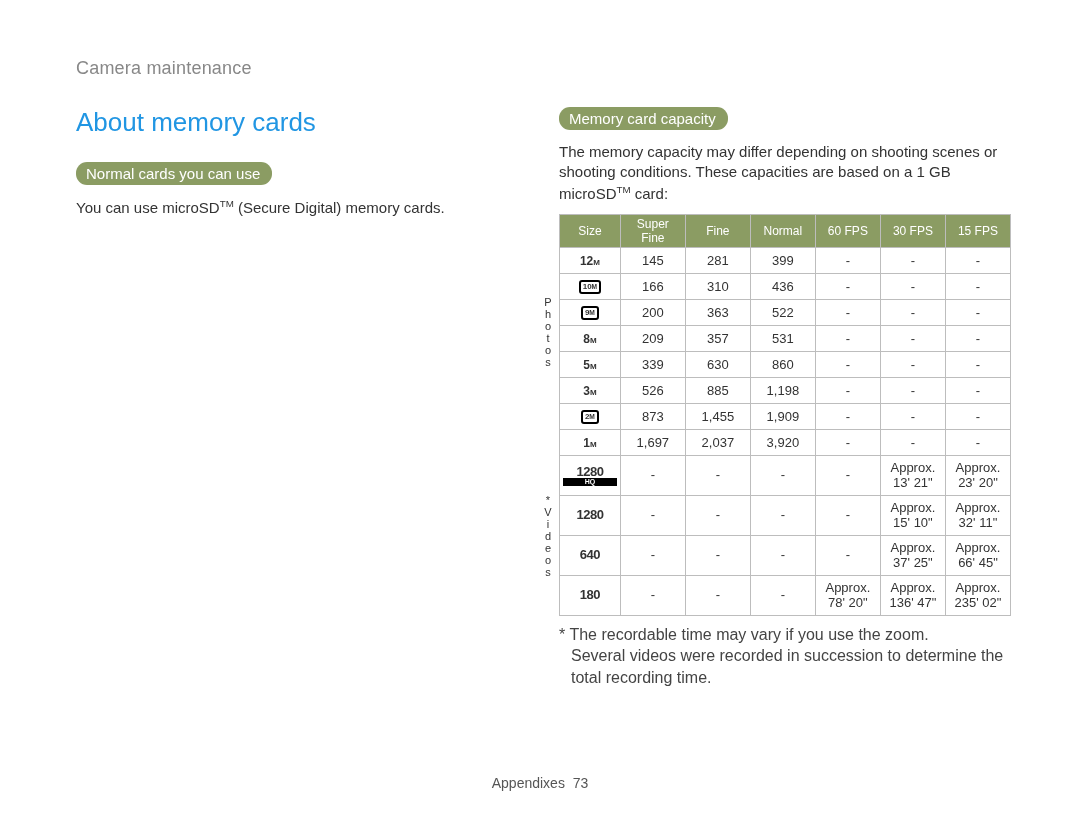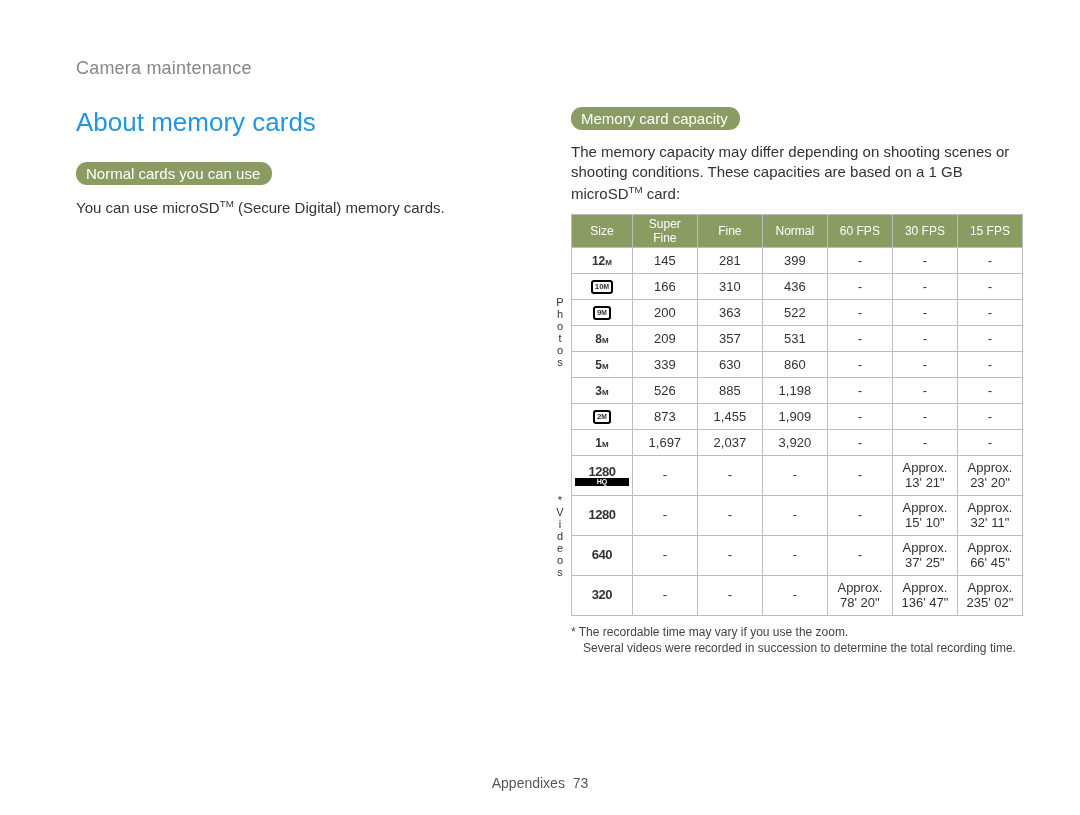--- a/index.html
+++ b/index.html
@@ -17,21 +17,21 @@
   }
   .breadcrumb {
     font-size: 18px;
     font-weight: 300;
     color: #888;
     letter-spacing: 0.2px;
     margin-bottom: 28px;
   }
   .columns {
     display: flex;
-    gap: 30px;
+    gap: 18px;
   }
   .col-left {
     flex: 0 0 465px;
   }
   .col-right {
     flex: 1;
   }
   .main-heading {
     color: #2196E3;
     font-size: 26px;
@@ -113,21 +113,21 @@
     font-weight: bold;
     padding: 0 2px;
     line-height: 10px;
     vertical-align: middle;
   }
   .sz-top { display:block; font-size:11px; font-weight:900; line-height:1; }
   .sz-bot { display:block; font-size:7px; font-weight:900; background:#000; color:#fff; padding:0 1px; line-height:8px; }
   .vsize { font-weight: 900; font-size: 13px; letter-spacing: -0.5px; }
 
   .footnote {
-    font-size: 12px;
+    font-size: 16px;
     color: #444;
     line-height: 1.35;
     margin-top: 8px;
     padding-left: 6px;
     text-indent: -6px;
   }
   .footer {
     position: absolute;
     bottom: 24px;
     width: 1080px;
@@ -283,21 +283,21 @@
               <tr class="video">
                 <td class="size"><span class="vsize">640</span></td>
                 <td>-</td>
                 <td>-</td>
                 <td>-</td>
                 <td>-</td>
                 <td>Approx.<br>37' 25"</td>
                 <td>Approx.<br>66' 45"</td>
               </tr>
               <tr class="video">
-                <td class="size"><span class="vsize">320</span></td>
+                <td class="size"><span class="vsize">180</span></td>
                 <td>-</td>
                 <td>-</td>
                 <td>-</td>
                 <td>Approx.<br>78' 20"</td>
                 <td>Approx.<br>136' 47"</td>
                 <td>Approx.<br>235' 02"</td>
               </tr>
             </tbody>
         </table>
       </div>

